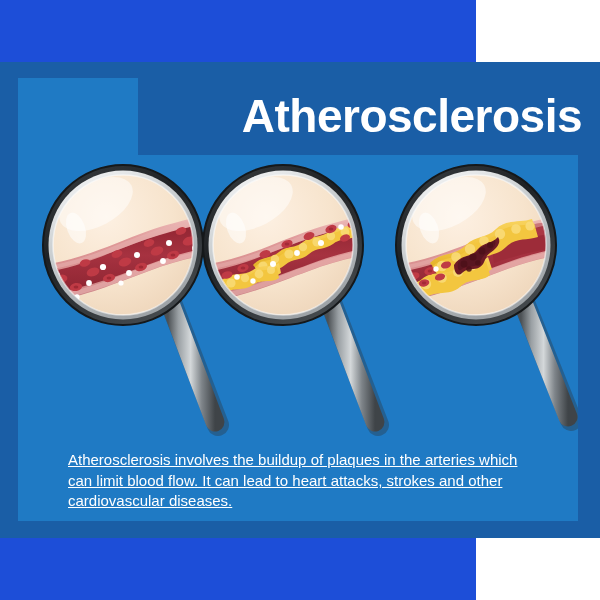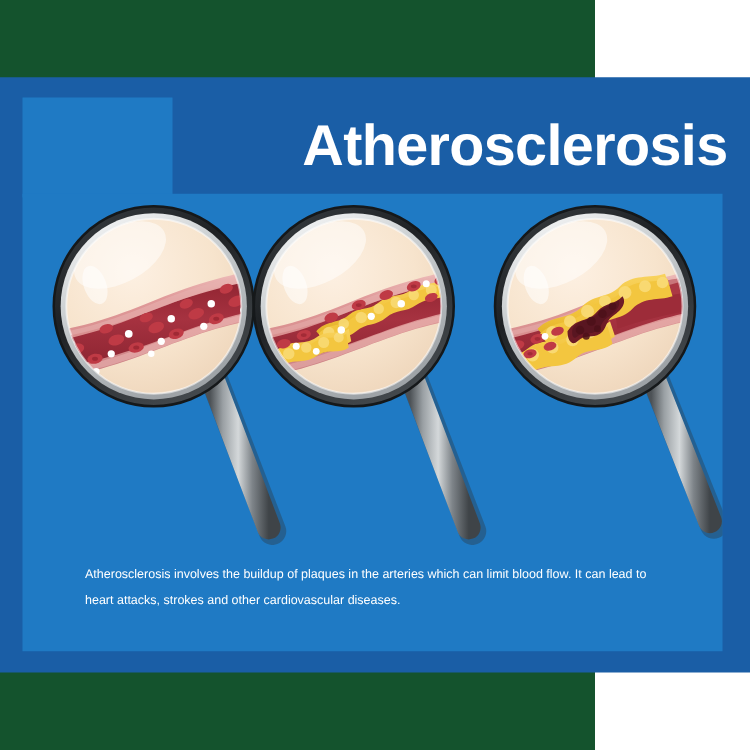--- a/index.html
+++ b/index.html
@@ -1,33 +1,33 @@
 <!DOCTYPE html>
 <html><head>
 <meta charset="utf-8">
 <style>
   html,body{margin:0;padding:0;background:#ffffff;}
   body{width:600px;height:600px;overflow:hidden;font-family:"Liberation Sans",sans-serif;}
-  #poster{position:relative;width:476px;height:600px;background:#14532d;}
+  #poster{position:relative;width:476px;height:600px;background:#1d4ed8;}
 
   
   .backdrop{position:absolute;left:0;top:62px;width:600px;height:476px;background:#1a5ea6;}
   
   .title-band{position:absolute;left:0;top:62px;width:600px;height:96px;background:#1a5ea6;}
   
   .corner-square{position:absolute;left:18px;top:78px;width:120px;height:80px;background:#1f7ac4;}
   
   .panel{position:absolute;left:18px;top:155px;width:560px;height:366px;background:#1f7ac4;}
 
   .title{position:absolute;left:0;top:88px;width:582px;text-align:right;
          color:#ffffff;font-size:46px;font-weight:bold;letter-spacing:-0.5px;
          font-family:"Liberation Sans",sans-serif;line-height:56px;}
 
   .caption{position:absolute;left:68px;top:450px;width:470px;color:#ffffff;
-           font-size:10px;line-height:20.5px;font-family:"Liberation Sans",sans-serif;}
+           font-size:15px;line-height:20.5px;font-family:"Liberation Sans",sans-serif;text-decoration:underline;}
 
   .scene{position:absolute;left:0;top:0;width:600px;height:600px;}
   svg{display:block;}
 </style>
 </head>
 <body>
 
 <div id="poster">
 
   <div class="backdrop"></div>

